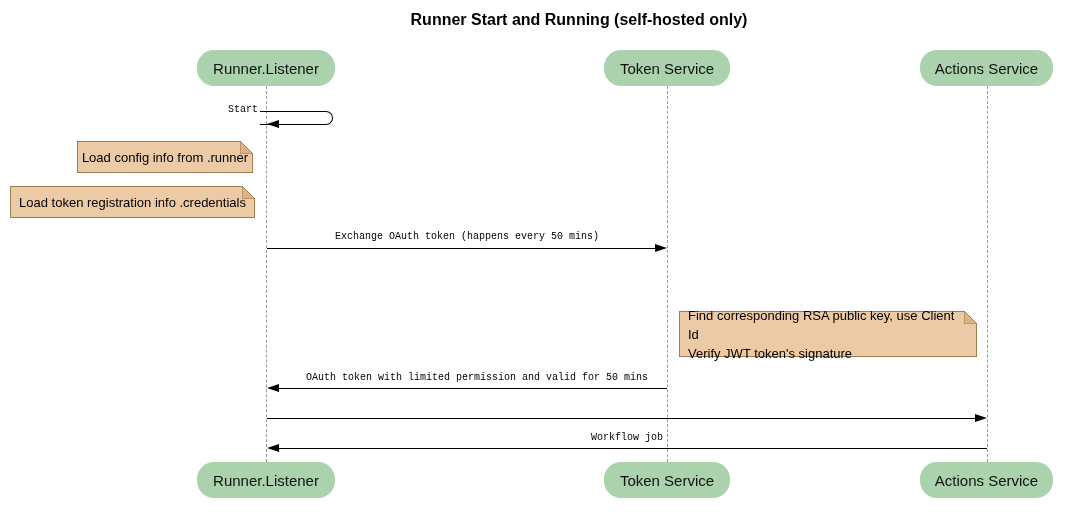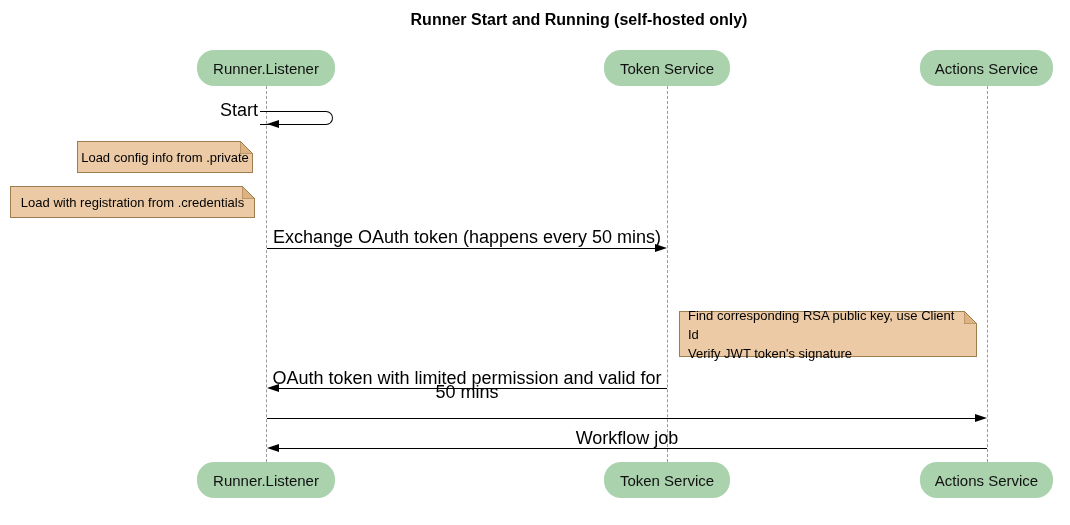--- a/index.html
+++ b/index.html
@@ -24,21 +24,21 @@
   .note {
     position:absolute; box-sizing:border-box;
     background:var(--note-fill,#eccaa5);
     border:1px solid var(--note-border,#9d7d50);
     font-size:13px; display:flex; align-items:center; justify-content:center;
     text-align:center;
   }
   .note.multiline { justify-content:flex-start; text-align:left; padding:16px 8px;
     line-height:19px; white-space:pre-line; }
   .fold { position:absolute; top:-1px; right:-1px; }
-  .msg-label { position:absolute; font-size:18px; text-align:center; height:14px; line-height:14px; }
+  .msg-label { position:absolute; font-size:10px; text-align:center; height:14px; line-height:14px;font-family:Liberation Mono, monospace; }
   .msg-label.self { text-align:right; }
   .msg-line { position:absolute; height:0; border-top:1.3px solid var(--arrow,#000000); }
   .loop {
     position:absolute; box-sizing:border-box;
     border:1.3px solid var(--arrow,#000000); border-left:none;
     border-radius:0 9px 9px 0;
   }
   .arrow { position:absolute; width:0; height:0;
     border-top:4.5px solid transparent; border-bottom:4.5px solid transparent; }
   .arrow.right { border-left:12px solid var(--arrow,#000000); }
@@ -77,46 +77,46 @@
 
   <div class="msg-label self" style="left:158px;width:100px;top:103px">Start</div>
   <div class="loop" style="left:260px;top:111px;width:73px;height:14px"></div>
   <span class="arrow left" style="left:267px;top:120px"></span>
 
   <div class="note" style="left:77px;top:141px;width:176px;height:32px">
     <svg class="fold" width="13" height="13" viewBox="0 0 13 13">
       <path d="M0,0 L13,0 L13,13 Z" fill="#ffffff"></path>
       <path d="M0,0 L13,13 L0,13 Z" fill="#ddb382" stroke="#9d7d50" stroke-width="1"></path>
     </svg>
-    <span>Load config info from .private</span>
+    <span>Load config info from .runner</span>
   </div>
 
   <div class="note" style="left:10px;top:186px;width:245px;height:32px">
     <svg class="fold" width="13" height="13" viewBox="0 0 13 13">
       <path d="M0,0 L13,0 L13,13 Z" fill="#ffffff"></path>
       <path d="M0,0 L13,13 L0,13 Z" fill="#ddb382" stroke="#9d7d50" stroke-width="1"></path>
     </svg>
-    <span>Load with registration from .credentials</span>
+    <span>Load token registration info .credentials</span>
   </div>
 
   <div class="msg-label" style="left:267px;width:400px;top:230px">Exchange OAuth token (happens every 50 mins)</div>
   <div class="msg-line" style="left:267px;top:248px;width:389px"></div>
   <span class="arrow right" style="left:655px;top:244px"></span>
 
 
   <div class="note multiline" style="left:679px;top:311px;width:298px;height:46px">
     <svg class="fold" width="13" height="13" viewBox="0 0 13 13">
       <path d="M0,0 L13,0 L13,13 Z" fill="#ffffff"></path>
       <path d="M0,0 L13,13 L0,13 Z" fill="#ddb382" stroke="#9d7d50" stroke-width="1"></path>
     </svg>
     <span>Find corresponding RSA public key, use Client Id
 Verify JWT token's signature</span>
   </div>
 
-  <div class="msg-label" style="left:267px;width:400px;top:371px">OAuth token with limited permission and valid for 50 mins</div>
+  <div class="msg-label" style="left:277px;width:400px;top:371px">OAuth token with limited permission and valid for 50 mins</div>
   <div class="msg-line" style="left:279px;top:388px;width:388px"></div>
   <span class="arrow left" style="left:267px;top:384px"></span>
 
   <div class="msg-line" style="left:267px;top:418px;width:708px"></div>
   <span class="arrow right" style="left:975px;top:414px"></span>
 
   <div class="msg-label" style="left:267px;width:720px;top:431px">Workflow job</div>
   <div class="msg-line" style="left:279px;top:448px;width:708px"></div>
   <span class="arrow left" style="left:267px;top:444px"></span>
 

